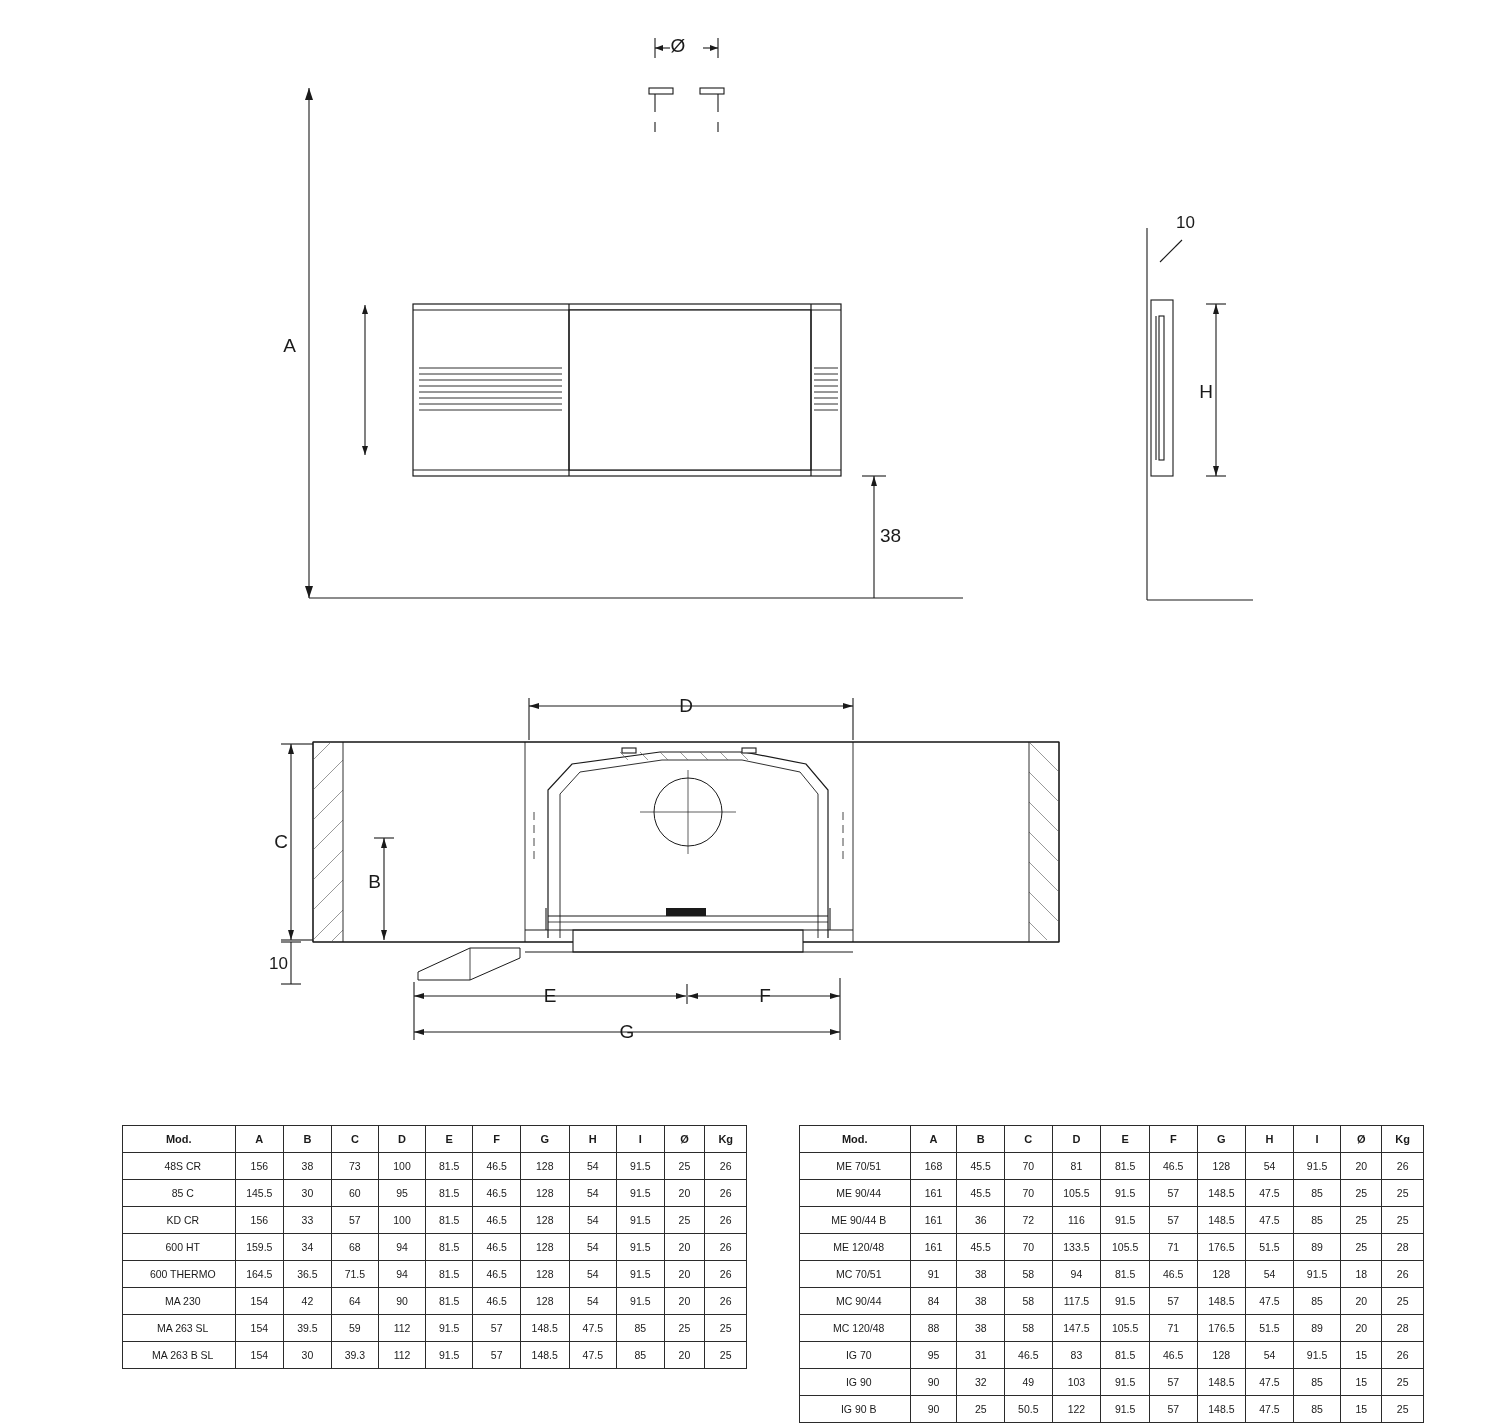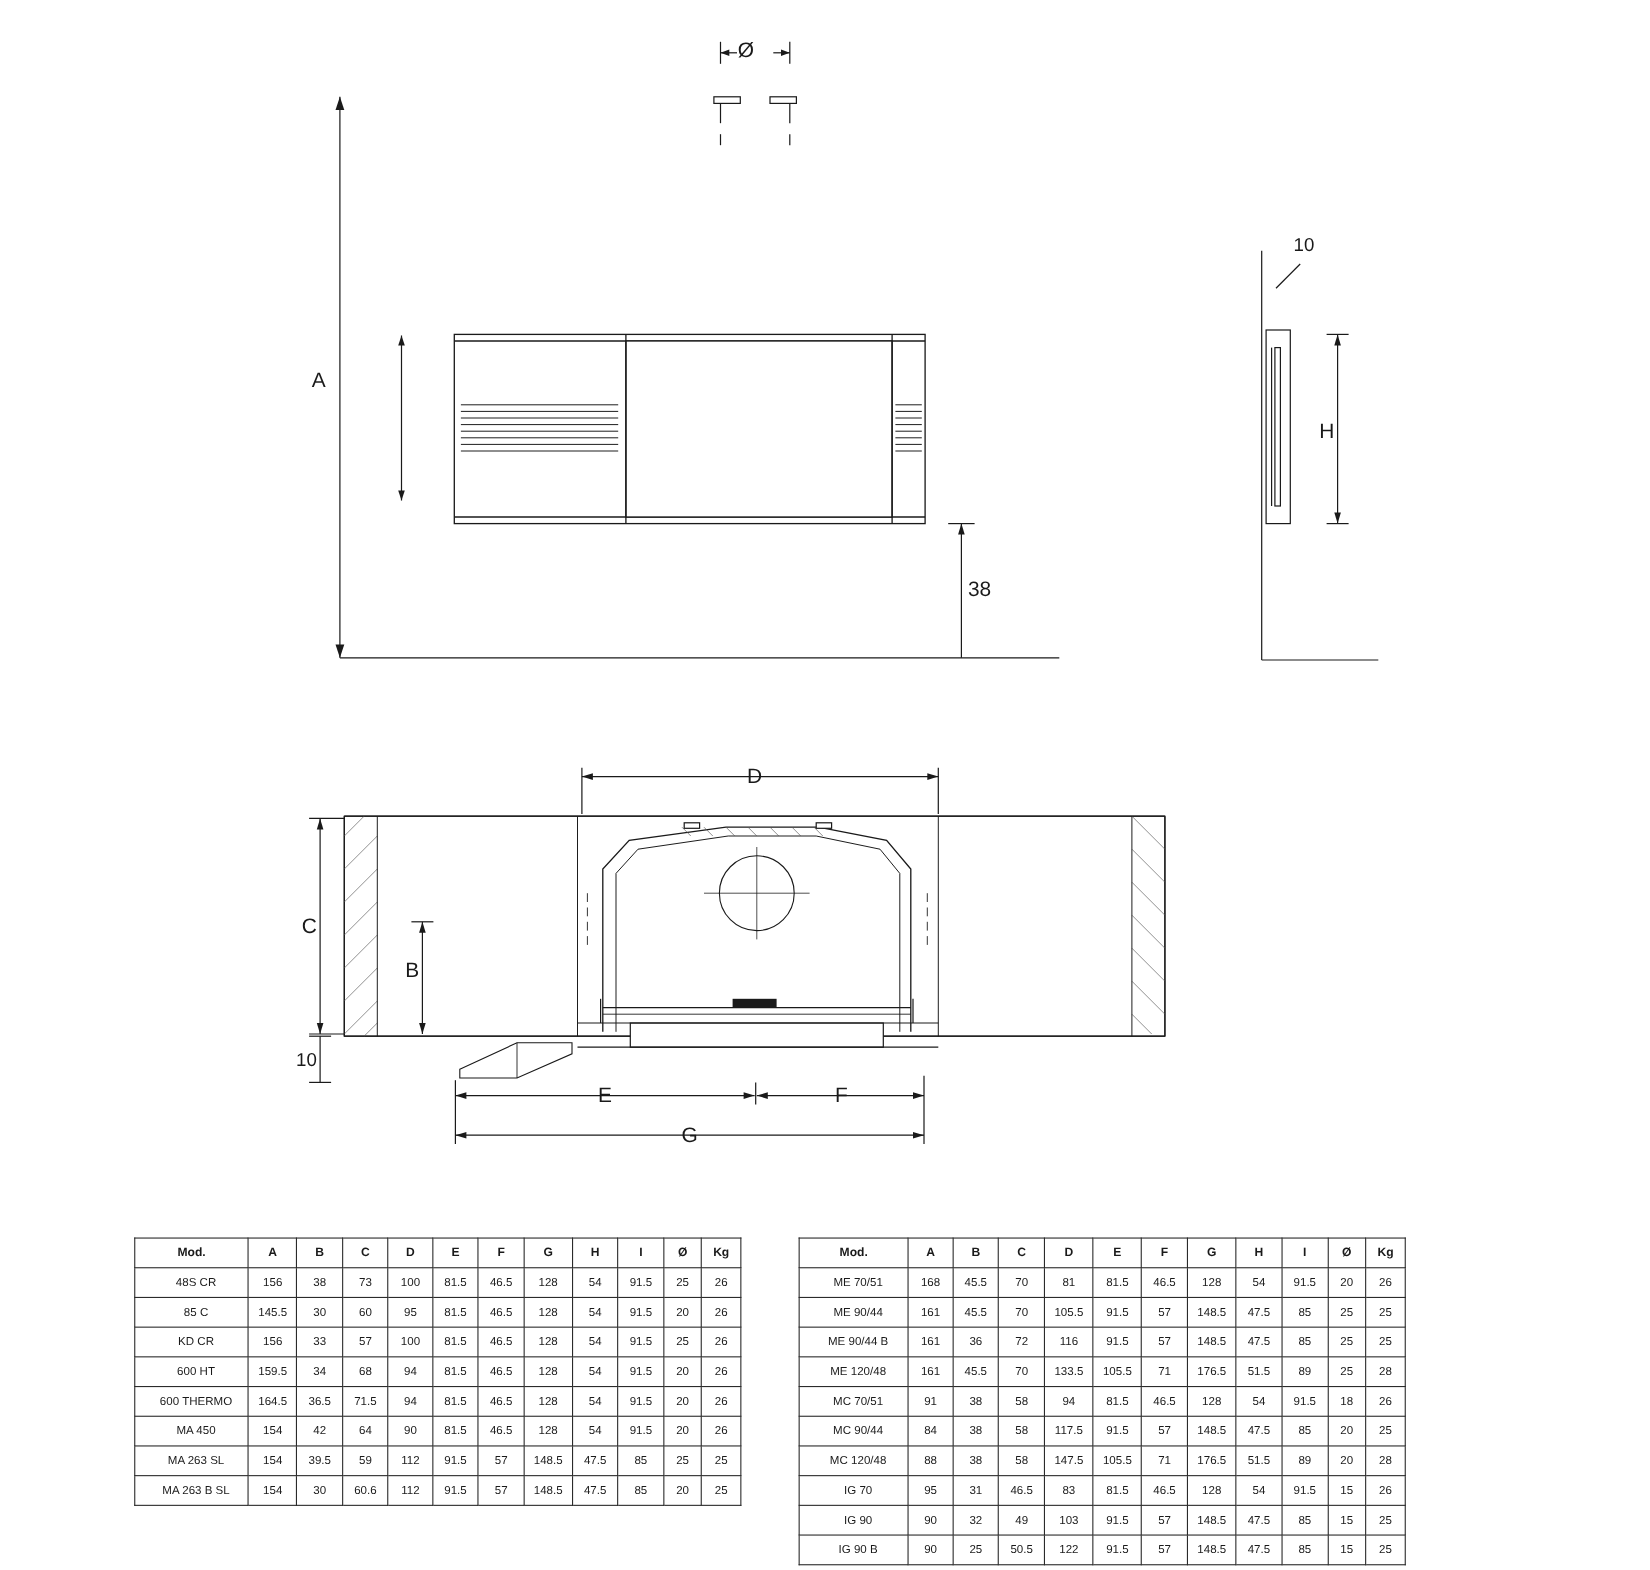--- a/index.html
+++ b/index.html
@@ -26,21 +26,21 @@
   }
   #drawing svg {
     display: block;
   }
 
   
   .tables-wrap {
     position: absolute;
     left: 0;
     top: 1125px;
-    width: 1278px;
+    width: 1424px;
     display: flex;
     gap: 0px;
   }
   .table-block {
     position: relative;
   }
   .table-block.left { margin-left: 122px; }
   .table-block.right { margin-left: 52px; }
 
   table.spec {
@@ -404,21 +404,21 @@
             <td>94</td>
             <td>81.5</td>
             <td>46.5</td>
             <td>128</td>
             <td>54</td>
             <td>91.5</td>
             <td class="narrow">20</td>
             <td class="narrow">26</td>
           </tr>
           <tr>
-            <td>MA 450</td>
+            <td>MA 230</td>
             <td>154</td>
             <td>42</td>
             <td>64</td>
             <td>90</td>
             <td>81.5</td>
             <td>46.5</td>
             <td>128</td>
             <td>54</td>
             <td>91.5</td>
             <td class="narrow">20</td>
@@ -435,21 +435,21 @@
             <td>148.5</td>
             <td>47.5</td>
             <td>85</td>
             <td class="narrow">25</td>
             <td class="narrow">25</td>
           </tr>
           <tr>
             <td>MA 263 B SL</td>
             <td>154</td>
             <td>30</td>
-            <td>60.6</td>
+            <td>39.3</td>
             <td>112</td>
             <td>91.5</td>
             <td>57</td>
             <td>148.5</td>
             <td>47.5</td>
             <td>85</td>
             <td class="narrow">20</td>
             <td class="narrow">25</td>
           </tr>
         </tbody>

